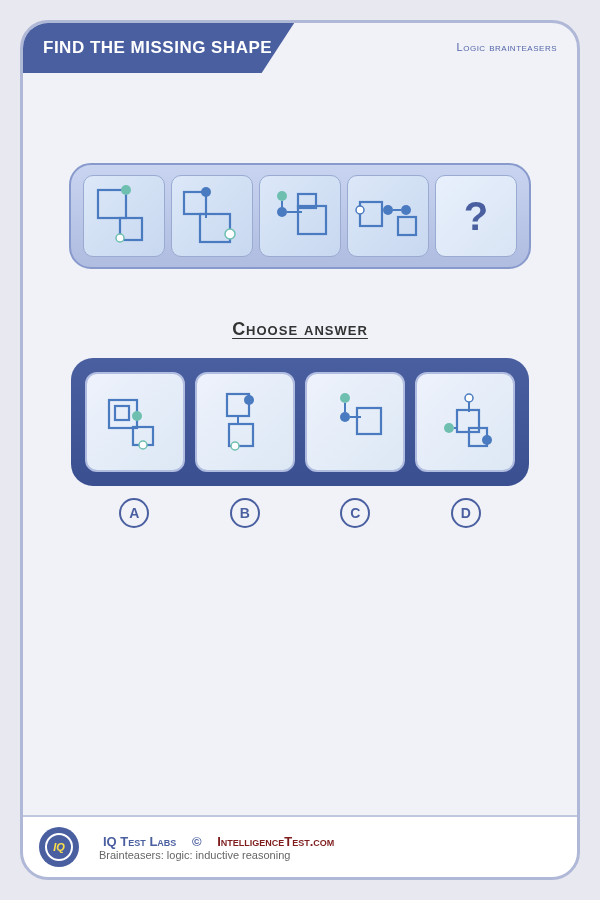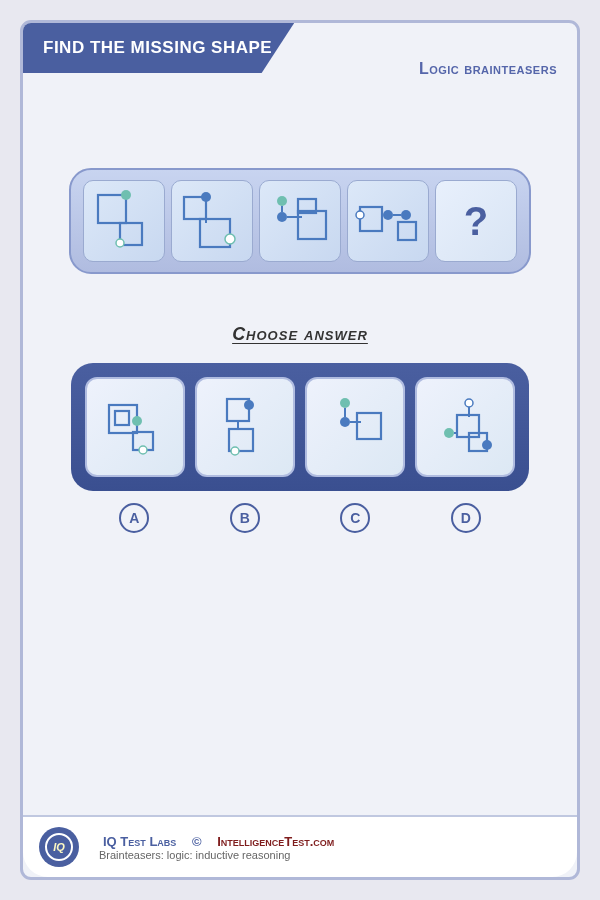--- a/index.html
+++ b/index.html
@@ -12,21 +12,21 @@
       overflow: hidden;
       display: flex;
       align-items: center;
       justify-content: center;
     }
 
     .card {
       width: 560px;
       height: 860px;
       background: #f0f2f8;
-      border-radius: 11px;
+      border-radius: 28px;
       border: 3px solid #b0b8d8;
       position: relative;
       display: flex;
       flex-direction: column;
       align-items: center;
       overflow: hidden;
     }
 
     
     .header {
@@ -50,26 +50,25 @@
       font-size: 17px;
       font-weight: bold;
       text-transform: uppercase;
       letter-spacing: 0.5px;
       font-variant: small-caps;
       line-height: 1.3;
     }
 
     .header-subtitle {
       color: #5566aa;
-      font-size: 16px;
+      font-size: 11px;
       font-variant: small-caps;
       letter-spacing: 0.5px;
       padding: 18px 20px 0 0;
-      font-weight: 700;
-      margin-top: 19px;
+      font-weight: 400;
     }
 
     
     .puzzle-container {
       margin-top: 90px;
       background: linear-gradient(to bottom, #c8d4f0, #b0bce0);
       border-radius: 22px;
       border: 2.5px solid #8899cc;
       padding: 10px 12px;
       display: flex;
@@ -108,21 +107,20 @@
     
     .choose-label {
       margin-top: 50px;
       font-size: 18px;
       font-weight: bold;
       color: #333;
       font-variant: small-caps;
       letter-spacing: 1px;
       text-decoration: underline;
       text-underline-offset: 3px;
-      font-style: italic;
     }
 
     
     .answers-container {
       margin-top: 18px;
       background: linear-gradient(to bottom, #4a5fa0, #3a4f90);
       border-radius: 22px;
       padding: 14px 14px;
       display: flex;
       gap: 10px;
@@ -187,21 +185,21 @@
     }
 
     .footer-logo {
       width: 40px;
       height: 40px;
       border-radius: 50%;
       background: #4a5fa0;
       display: flex;
       align-items: center;
       justify-content: center;
-      color: #fef9c3;
+      color: #fde047;
       font-weight: bold;
       font-size: 13px;
       flex-shrink: 0;
       position: relative;
     }
 
     .footer-logo-inner {
       width: 28px;
       height: 28px;
       border-radius: 50%;

